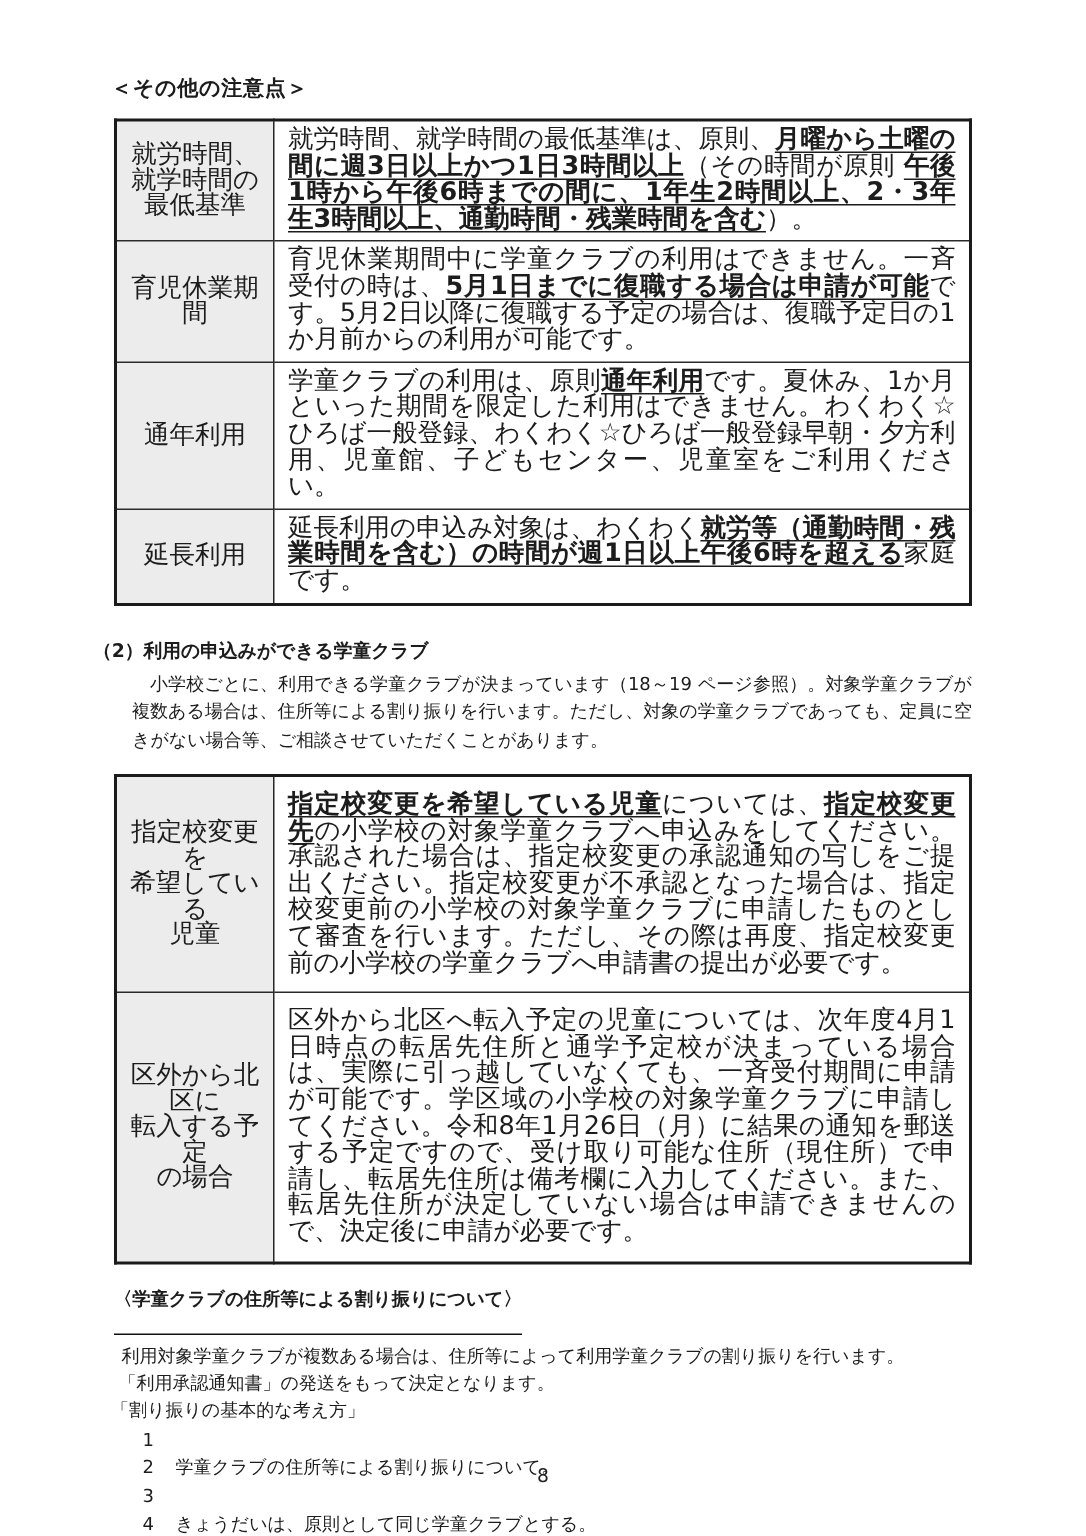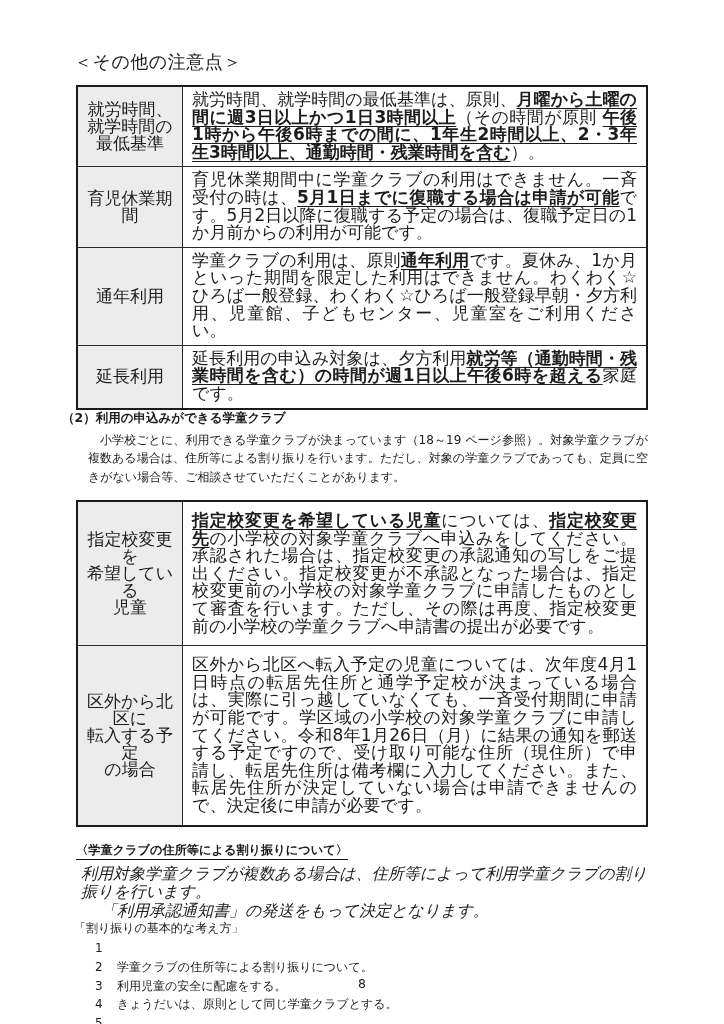--- a/index.html
+++ b/index.html
@@ -7,22 +7,22 @@
     width: 724px; height: 1024px;
     background: #ffffff;
     font-family: "DejaVu Sans", "Liberation Sans", sans-serif;
     color: #1c1c1c;
     position: relative;
     overflow: hidden;
   }
   .content { padding: 50px 76px 0 76px; }
 
   .doc-title {
-    font-size: 18px;
-    font-weight: normal;
+    font-size: 14px;
+    font-weight: bold;
     margin: 0 0 11px -2px;
     letter-spacing: 0.5px;
   }
 
   table.info-table {
     border-collapse: collapse;
     width: 100%;
     border: 2px solid #1b1b1b;
     table-layout: fixed;
   }
@@ -47,47 +47,47 @@
   }
   table.info-table.pad-lg td { padding: 10px 9px; }
 
   .bu {
     font-weight: bold;
     text-decoration: underline;
     text-underline-offset: 2.5px;
     text-decoration-thickness: 1px;
   }
 
-  .section2 { }
+  .section2 { margin-top: 22px; }
   .section2 h2 {
     font-size: 12.5px;
     font-weight: bold;
     margin: 0 0 4px -14px;
   }
   .section2 p {
     margin: 0 0 0 12px;
     font-size: 12px;
     line-height: 18.5px;
     text-indent: 1em;
     text-align: justify;
   }
 
   .table2-wrap { margin-top: 14px; }
 
   .allocation { margin-top: 15px; }
   .allocation h3 { margin: 0 0 5px 0; font-size: 12.2px; }
   .allocation h3 span {
     font-weight: bold;
     border-bottom: 1.5px solid #111;
-    padding-bottom: 0;
+    padding-bottom: 14px;
     display: inline-block;
   }
-  .allocation .line { font-size: 16px; line-height: 18.5px; font-style: italic; }
+  .allocation .line { font-size: 12px; line-height: 18.5px; }
   .allocation .line.l0 { margin-left: 5px; }
-  .allocation .line.l1 { margin-left: 25px; }
+  .allocation .line.l1 { margin-left: 3px; }
 
   .principles { margin-top: 0; }
   .principles .ph {
     font-size: 12px;
     margin: 0 0 2px -2px;
   }
   .principles .item {
     display: flex;
     font-size: 12px;
     line-height: 18.8px;
@@ -122,21 +122,21 @@
       <tr>
         <th>育児休業期間</th>
         <td><span>育児休業期間中に学童クラブの利用はできません。一斉受付の時は、</span><span class="bu">5月1日までに復職する場合は申請が可能</span><span>です。5月2日以降に復職する予定の場合は、復職予定日の1か月前からの利用が可能です。</span></td>
       </tr>
       <tr>
         <th>通年利用</th>
         <td><span>学童クラブの利用は、原則</span><span class="bu">通年利用</span><span>です。夏休み、1か月といった期間を限定した利用はできません。わくわく☆ひろば一般登録、わくわく☆ひろば一般登録早朝・夕方利用、児童館、子どもセンター、児童室をご利用ください。</span></td>
       </tr>
       <tr>
         <th>延長利用</th>
-        <td><span>延長利用の申込み対象は、夕方利用</span><span class="bu">就労等（通勤時間・残業時間を含む）の時間が週1日以上午後6時を超える</span><span>家庭です。</span></td>
+        <td><span>延長利用の申込み対象は、わくわく</span><span class="bu">就労等（通勤時間・残業時間を含む）の時間が週1日以上午後6時を超える</span><span>家庭です。</span></td>
       </tr>
     </tbody>
   </table>
 
   <div class="section2">
     <h2>（2）利用の申込みができる学童クラブ</h2>
     <p>小学校ごとに、利用できる学童クラブが決まっています（18～19 ページ参照）。対象学童クラブが複数ある場合は、住所等による割り振りを行います。ただし、対象の学童クラブであっても、定員に空きがない場合等、ご相談させていただくことがあります。</p>
   </div>
 
   <div class="table2-wrap">
@@ -168,21 +168,20 @@
     <div class="ph">「割り振りの基本的な考え方」</div>
     <div class="item">
       <span class="num">1</span>
     </div>
     <div class="item">
       <span class="num">2</span>
       <span>学童クラブの住所等による割り振りについて。</span>
     </div>
     <div class="item">
       <span class="num">3</span>
-      <span>利用児童の安全に配慮をする。</span>
     </div>
     <div class="item">
       <span class="num">4</span>
       <span>きょうだいは、原則として同じ学童クラブとする。</span>
     </div>
     <div class="item">
       <span class="num">5</span>
     </div>
   </div>
 

